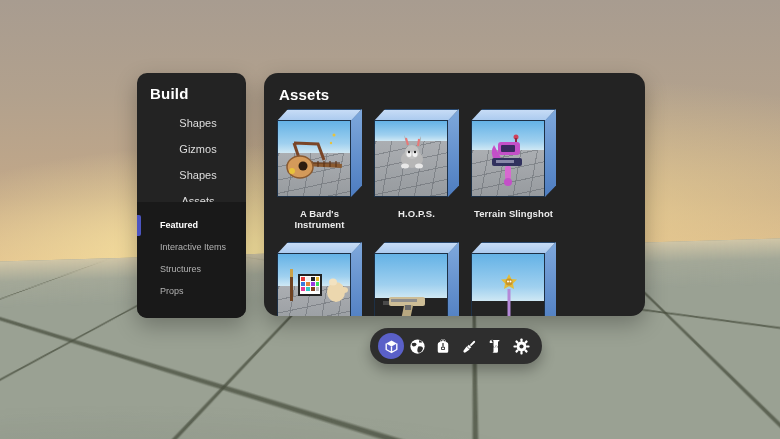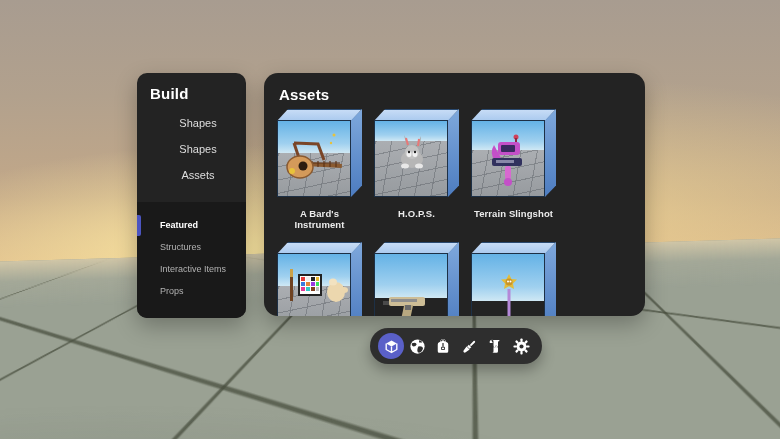--- a/index.html
+++ b/index.html
@@ -71,29 +71,30 @@
   <div class="sky"></div>
   <div class="ground">
     <div class="grid"></div>
     <div class="haze"></div>
     <div class="shade"></div>
   </div>
 
   <div class="panel build-panel">
     <div class="build-title">Build</div>
     <div class="nav-item">Shapes</div>
+    <div class="nav-item">Gizmos</div>
     <div class="nav-item">Shapes</div>
     <div class="nav-item">Assets</div>
     <div class="submenu">
       <div class="sub-item selected">
         <span class="sub-indicator"></span>
         <span>Featured</span>
       </div>
+      <div class="sub-item">Interactive Items</div>
       <div class="sub-item">Structures</div>
-      <div class="sub-item">Interactive Items</div>
       <div class="sub-item">Props</div>
     </div>
   </div>
 
   <div class="panel assets-panel">
     <div class="assets-title">Assets</div>
     <div class="cards">
 
       <div class="card">
         <div class="thumb">

